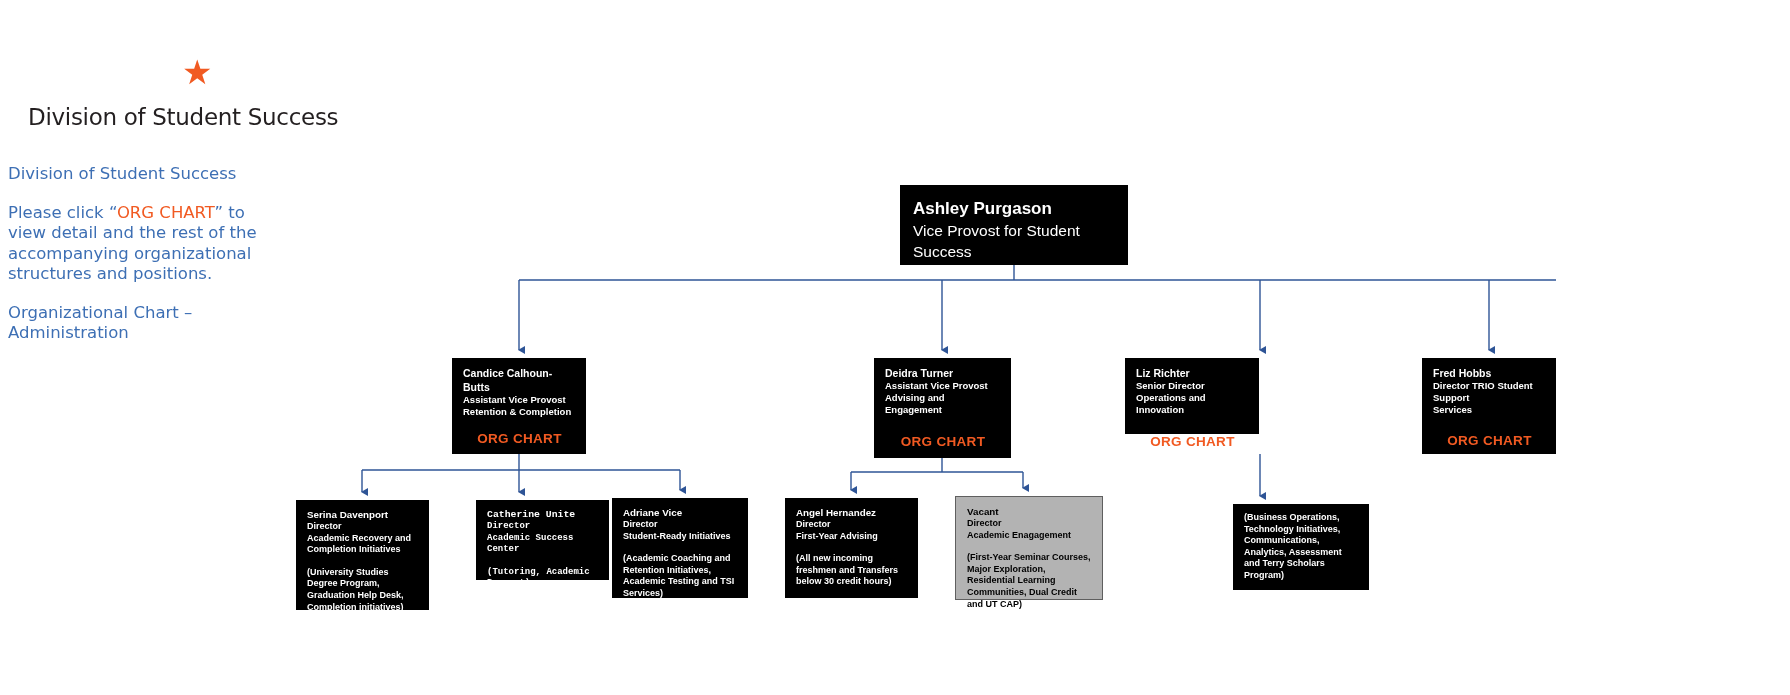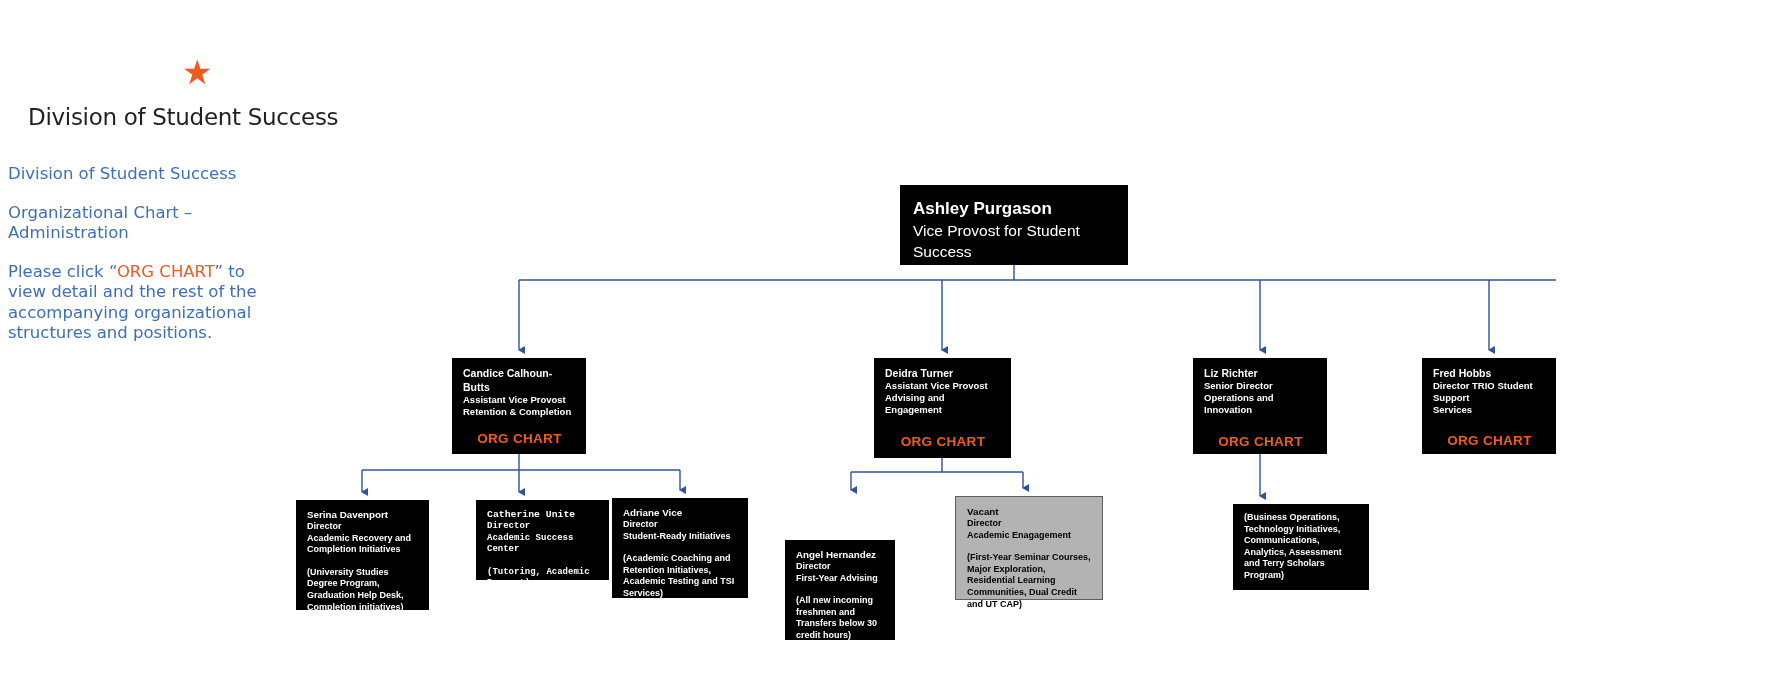--- a/index.html
+++ b/index.html
@@ -132,53 +132,53 @@
     color: #F15A22;
     font-weight: bold;
     font-size: 13.5px;
     letter-spacing: 0.3px;
   }
 
   #node-candice { left: 452px; top: 358px; width: 134px; height: 96px; }
   #node-candice .org-chart-label { margin-top: 15px; }
   #node-deidra  { left: 874px; top: 358px; width: 137px; height: 100px; }
   #node-deidra  .org-chart-label { margin-top: 19px; }
-  #node-liz     { left: 1193px; top: 358px; width: 134px; height: 96px; }
+  #node-liz     { left: 1125px; top: 358px; width: 134px; height: 76px; }
   #node-liz     .org-chart-label { margin-top: 19px; }
   #node-fred    { left: 1422px; top: 358px; width: 134px; height: 96px; }
   #node-fred    .org-chart-label { margin-top: 18px; }
 
   
   .lvl3 { font-size: 9px; line-height: 11.6px; }
   .lvl3 .nm { font-size: 9.8px; line-height: 13px; }
 
   #node-serina   { left: 296px; top: 500px; width: 133px; height: 110px; }
   #node-catherine{ left: 476px; top: 500px; width: 133px; height: 80px; font-family: Liberation Mono, monospace; }
   #node-adriane  { left: 612px; top: 498px; width: 136px; height: 100px; }
-  #node-angel    { left: 785px; top: 498px; width: 110px; height: 100px; margin-top: 42px; }
+  #node-angel    { left: 785px; top: 498px; width: 133px; height: 100px; }
   #node-vacant   { left: 955px; top: 496px; width: 148px; height: 104px; }
   #node-business { left: 1193px; top: 504px; width: 136px; height: 86px; margin-left: 40px; }
   #node-business .detail { margin-top: 0; }
 </style>
 </head>
 <body>
 
 <div id="logo-block">
   <div id="logo-mark">
     <span id="logo-star">★</span>
   </div>
   <div id="logo-sub">Division of Student Success</div>
 </div>
 
 <div id="left-text">
   <div class="para">Division of Student Success</div>
-  <div class="para">Organizational Chart – Administration</div>
   <div class="para">
     <span>Please click “</span><span class="accent-orange">ORG CHART</span><span>” to view detail and the rest of the accompanying organizational structures and positions.</span>
   </div>
+  <div class="para">Organizational Chart – Administration</div>
 </div>
 
 <div id="chart">
 
   <svg id="connectors" viewBox="0 0 1790 695" xmlns="http://www.w3.org/2000/svg">
     <defs>
       <marker id="arrow" markerWidth="8" markerHeight="8" refX="4" refY="6" orient="auto" markerUnits="userSpaceOnUse">
         <path d="M0,0 L8,0 L4,7 z" fill="#2E5496"></path>
       </marker>
     </defs>

